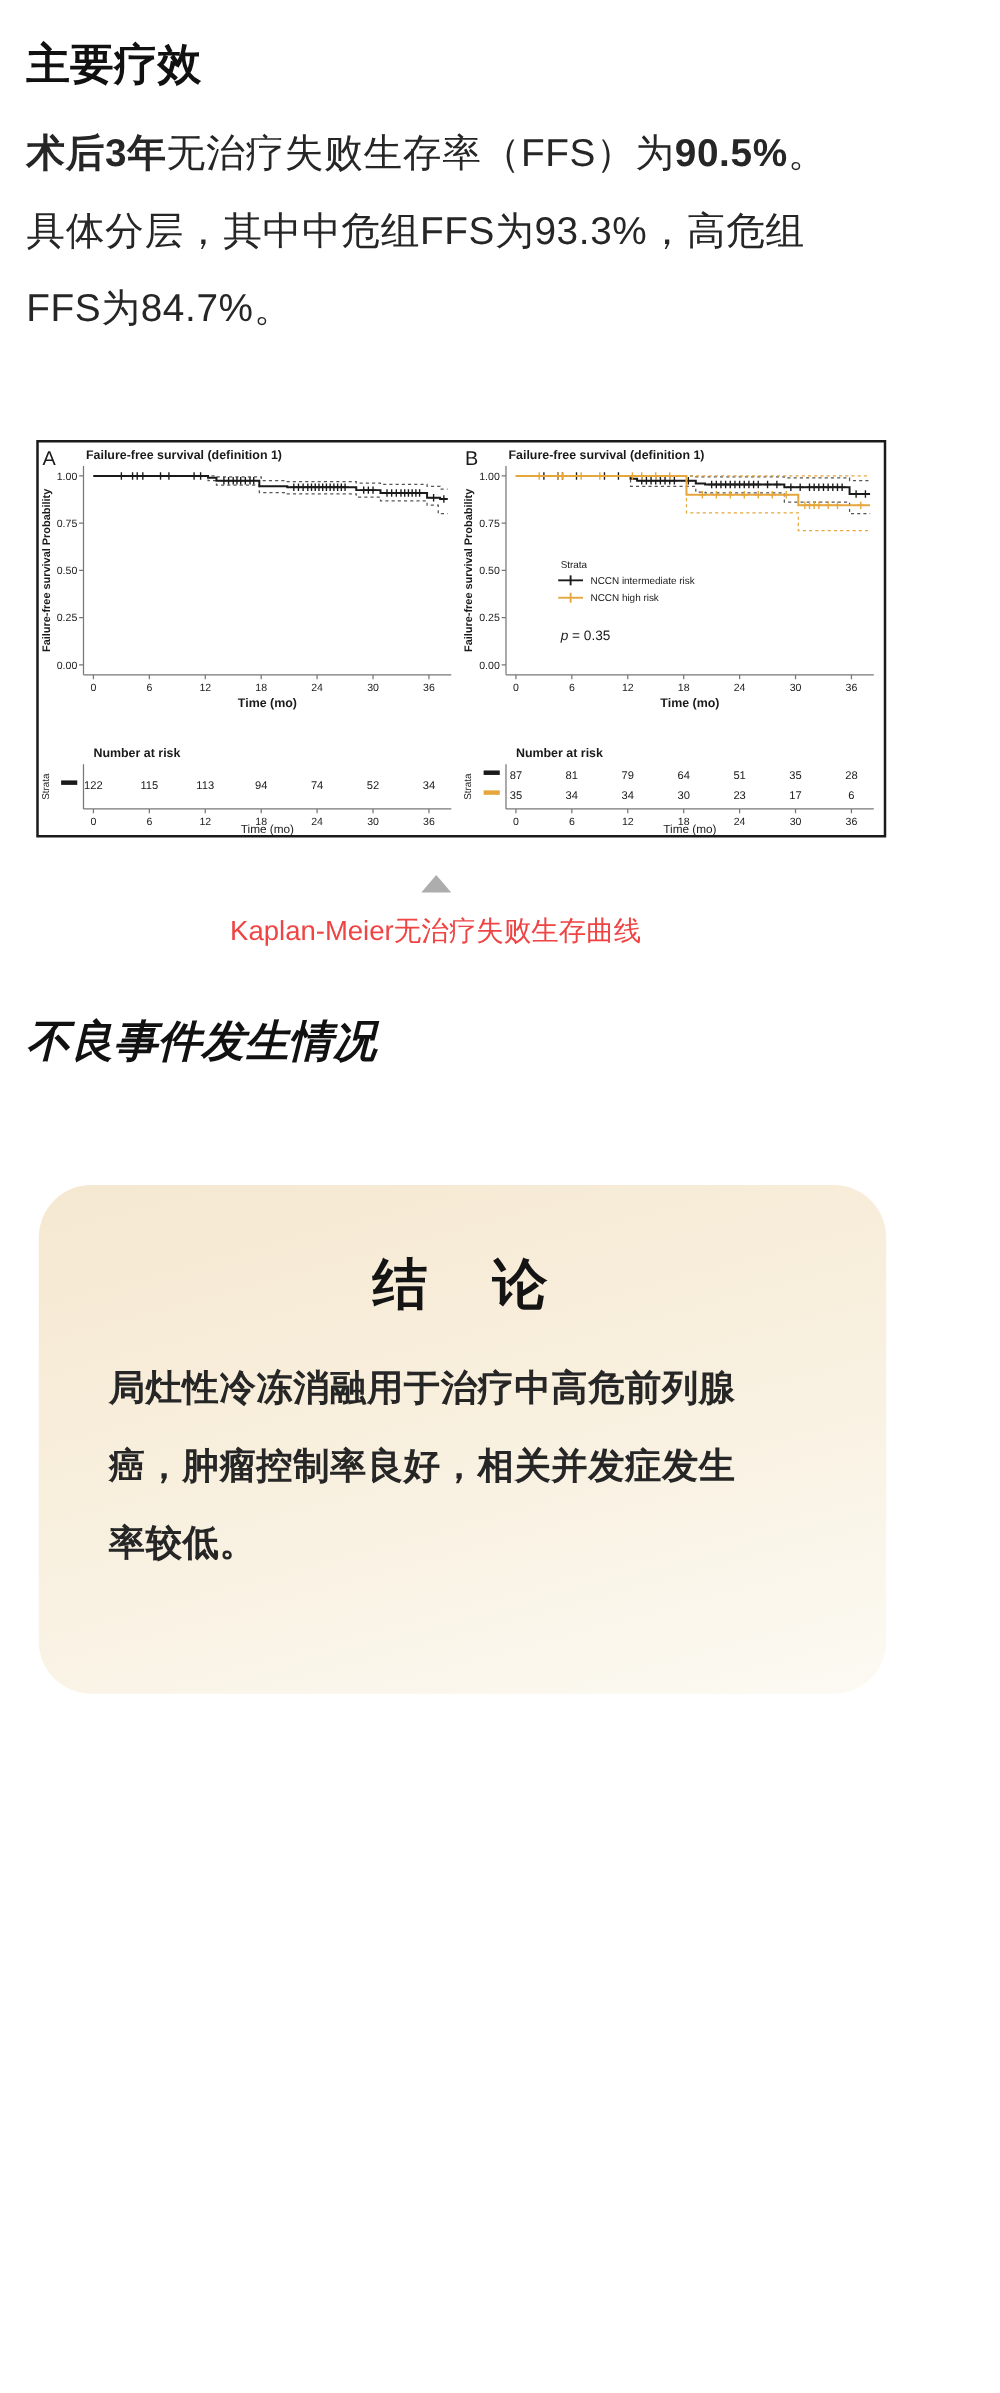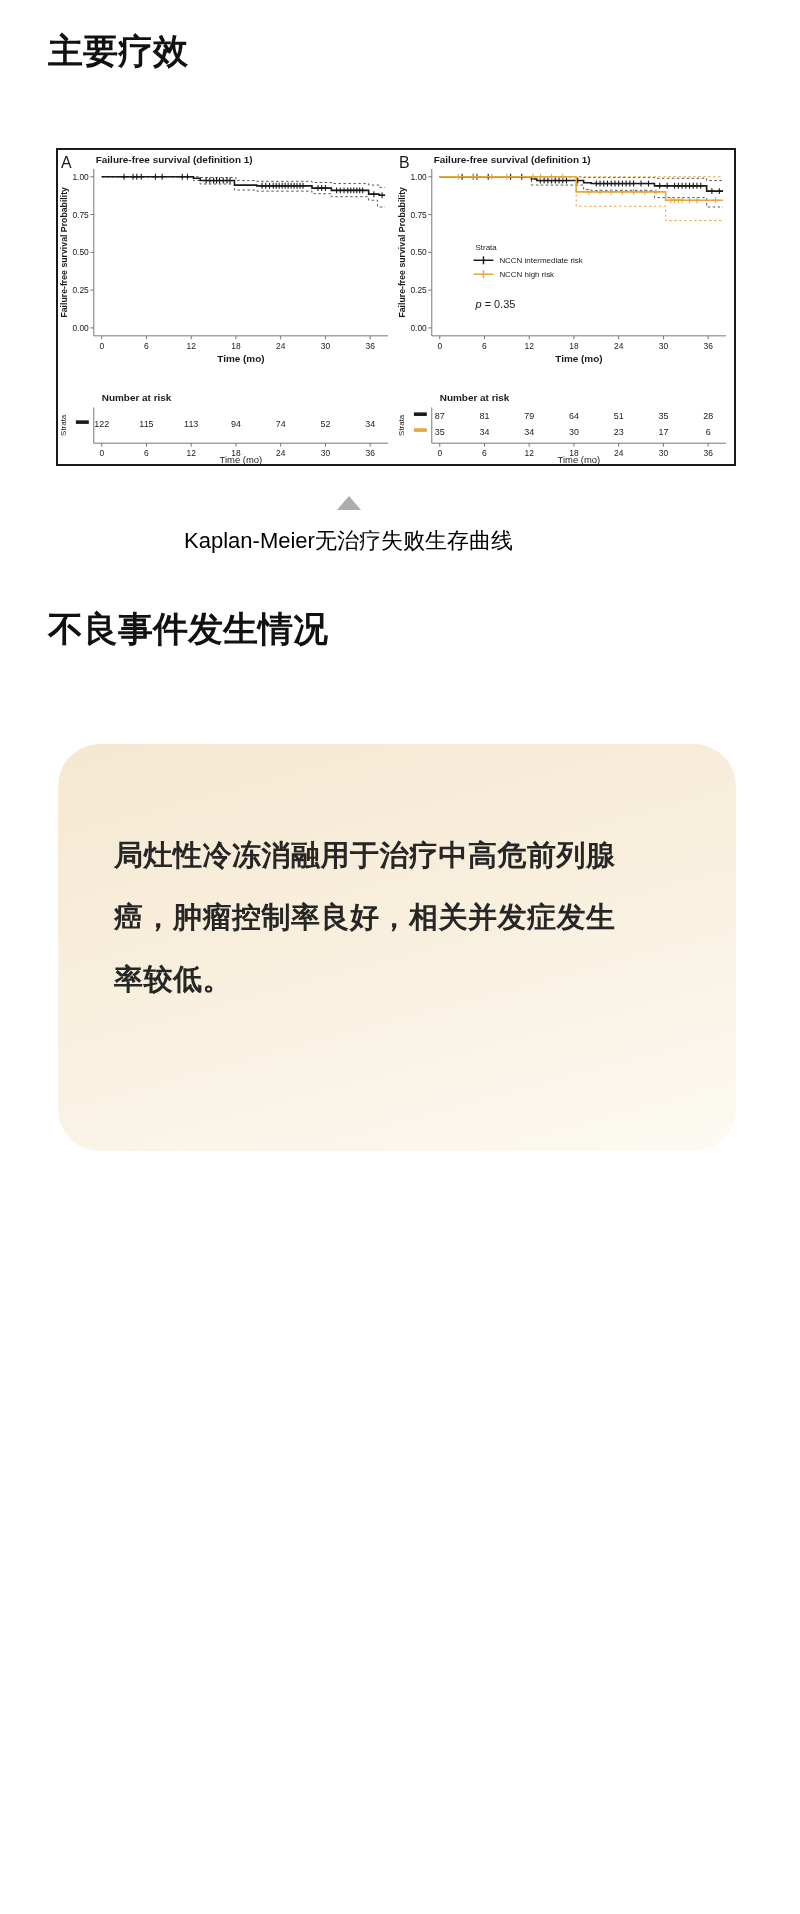--- a/index.html
+++ b/index.html
@@ -1,45 +1,48 @@
 <!DOCTYPE html>
 <html><head>
 <meta charset="utf-8">
 <style>
   html,body{margin:0;padding:0;background:#ffffff;}
   .page{position:relative;width:697px;min-height:1914px;background:#fff;box-sizing:border-box;
-        padding:26px 48px 80px;font-family:"Liberation Sans","DejaVu Sans",sans-serif;color:#222;}
+        padding:26px 21px 80px;font-family:"Liberation Sans","DejaVu Sans",sans-serif;color:#222;}
   h2.sec{font-family:"Liberation Serif","DejaVu Serif",serif;font-weight:700;font-size:35px;
          line-height:44px;color:#111;margin:0;}
   #heading-efficacy{margin:4px 0 18px;}
-  #heading-adverse{margin:52px 0 28px;}
+  #heading-adverse{margin:52px 0 28px;font-style:italic;}
   p.body{font-size:31px;line-height:62px;margin:0;color:#262626;white-space:pre-line;
          letter-spacing:0.5px;}
   .b{font-weight:700;}
   .figure{width:680px;height:318px;border:2px solid #1a1a1a;box-sizing:border-box;
           margin:74px 0 0 8px;background:#fff;display:flex;overflow:hidden;}
   .figure svg{display:block;}
   .figure text{font-family:"Liberation Sans","DejaVu Sans",sans-serif;fill:#1a1a1a;}
   .triangle{width:0;height:0;border-left:12px solid transparent;border-right:12px solid transparent;
             border-bottom:14px solid #adadad;margin:30px auto 0;}
-  .caption{font-size:22px;line-height:30px;color:#000000;text-align:center;margin-top:16px;}
+  .caption{font-size:22px;line-height:30px;color:#ef4444;text-align:center;margin-top:16px;}
   .conclusion{margin:92px 0 0 10px;width:678px;height:407px;border-radius:42px;box-sizing:border-box;
               padding:54px 56px 0;}
   .conclusion-title{font-family:"Liberation Serif","DejaVu Serif",serif;font-weight:700;
                     font-size:44px;line-height:52px;text-align:center;color:#141414;letter-spacing:4px;}
   .conclusion-body{margin-top:26px;font-size:29px;font-weight:700;line-height:62px;color:#262626;
                    white-space:pre-line;letter-spacing:0.5px;}
 </style>
 </head>
 <body>
 
 <div class="page">
 
   <h2 class="sec" id="heading-efficacy">主要疗效</h2>
 
+  <p class="body"><span class="b">术后3年</span><span>无治疗失败生存率（FFS）为</span><span class="b">90.5%</span><span>。
+具体分层，其中中危组FFS为93.3%，高危组
+FFS为84.7%。</span></p>
 
 
   <div class="figure">
     <div>
         <svg viewBox="0 0 340 314" width="338" height="314">
           <text x="38" y="12" font-size="10" font-weight="bold">Failure-free survival (definition 1)</text>
           <text x="3" y="17" font-size="16">A</text>
           <line x1="36" y1="18" x2="36" y2="186" stroke="#777" stroke-width="1"></line>
           <line x1="36" y1="186" x2="332" y2="186" stroke="#777" stroke-width="1"></line>
           <line x1="32.5" y1="26" x2="36" y2="26" stroke="#777" stroke-width="1"></line>
@@ -400,18 +403,19 @@
   </div>
 
   <div class="triangle"></div>
 
   <div class="caption">Kaplan-Meier无治疗失败生存曲线</div>
 
   <h2 class="sec" id="heading-adverse">不良事件发生情况</h2>
 
 
   <div class="conclusion" id="conclusion-box" style="background: linear-gradient(165deg, rgb(245, 232, 209) 0%, rgb(248, 239, 221) 45%, rgb(252, 250, 243) 100%);">
+    <div class="conclusion-title">结　论</div>
     <div class="conclusion-body">局灶性冷冻消融用于治疗中高危前列腺
 癌，肿瘤控制率良好，相关并发症发生
 率较低。</div>
   </div>
 
 </div>
 
 </body></html>

